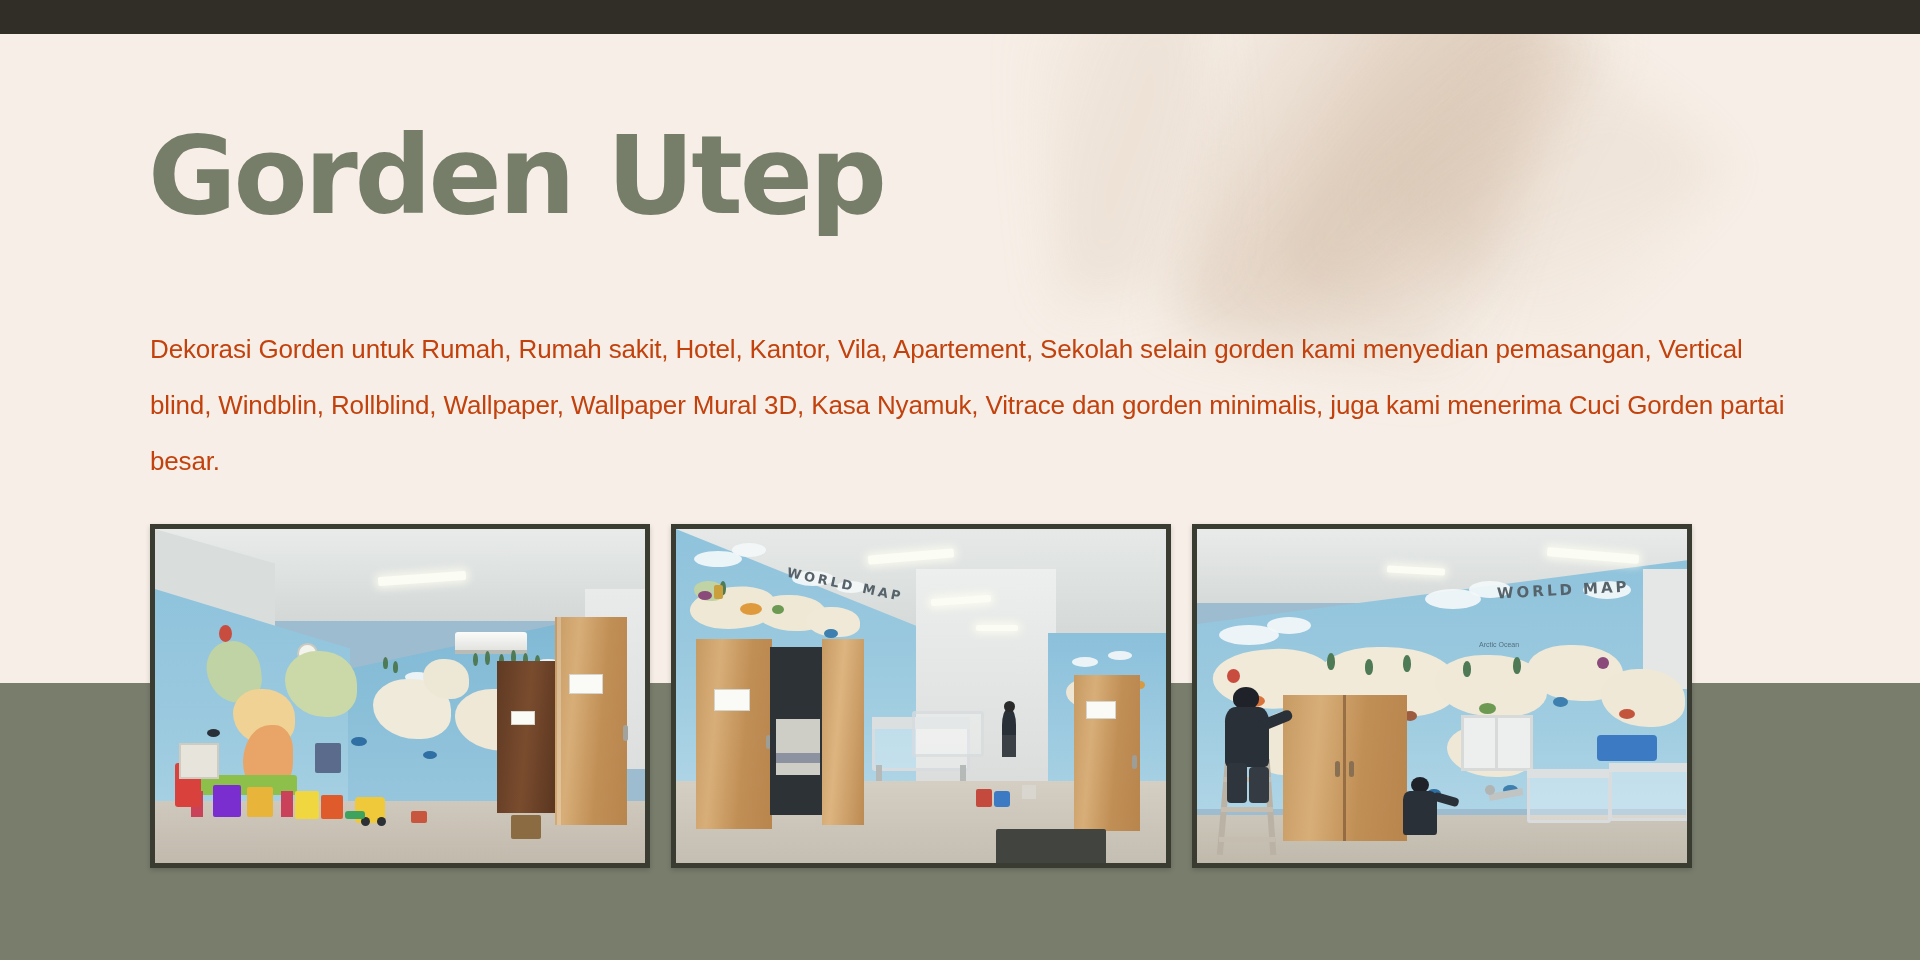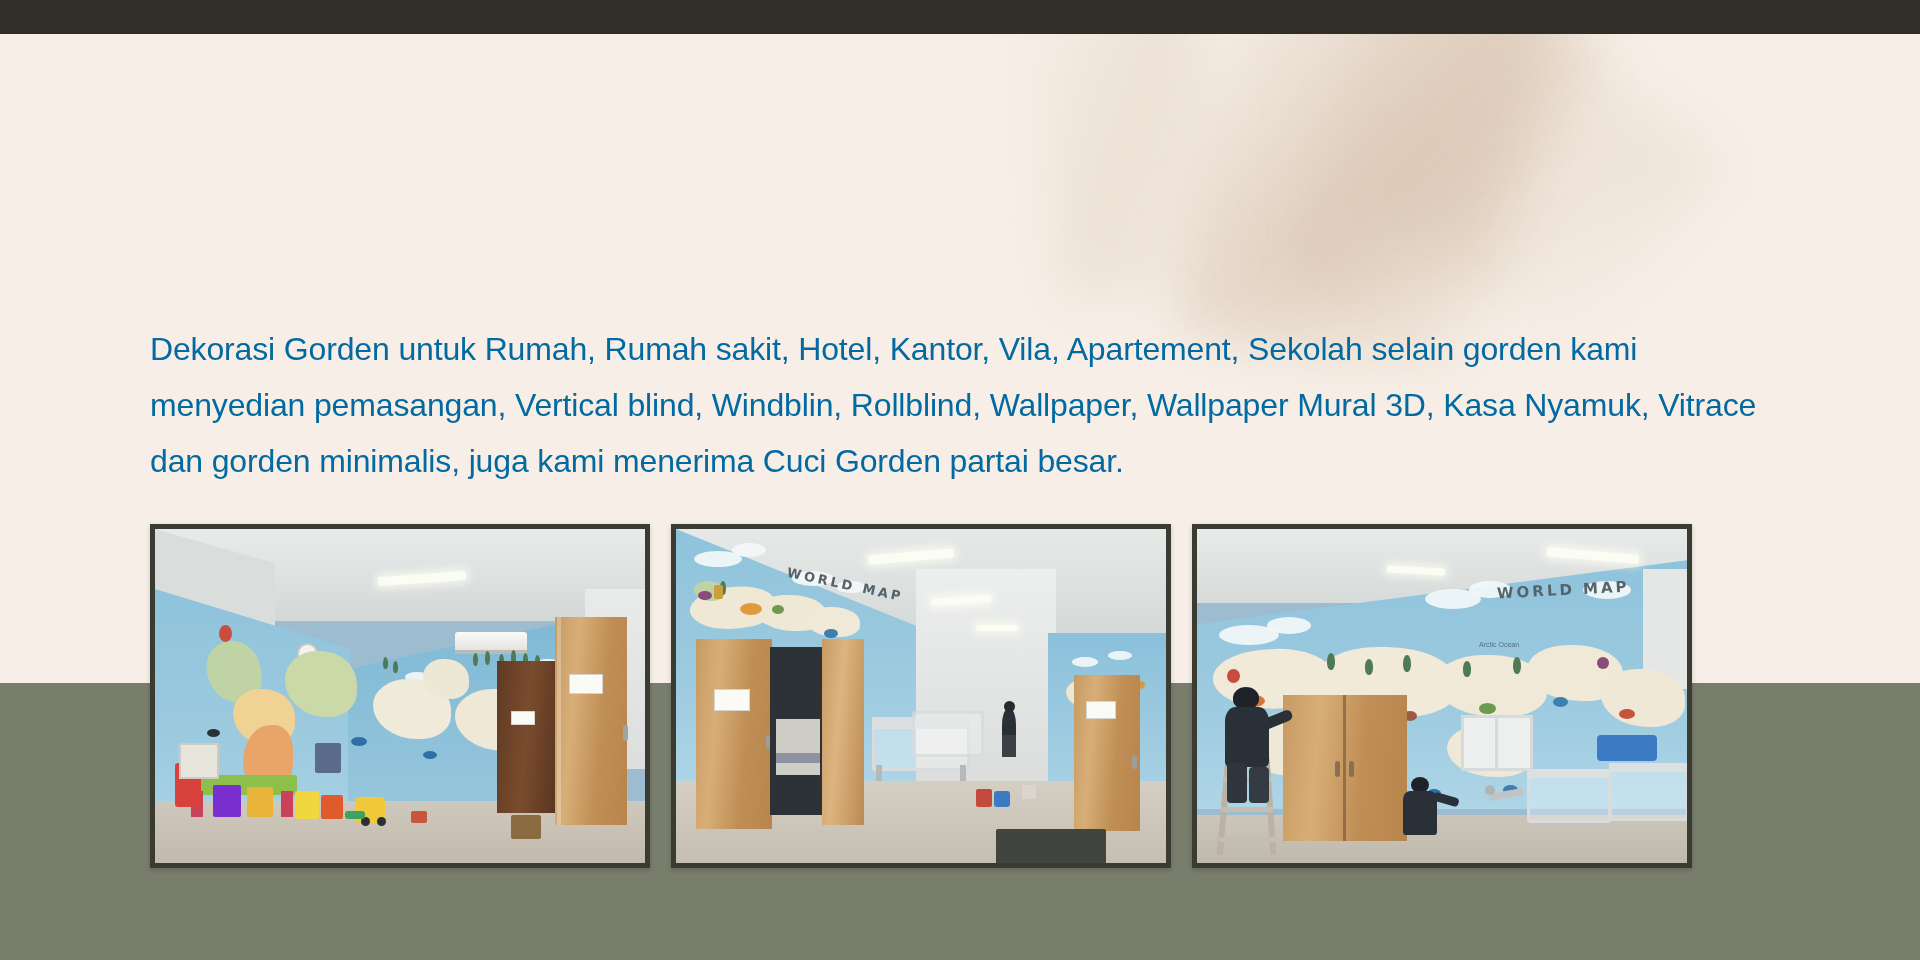--- a/index.html
+++ b/index.html
@@ -69,24 +69,24 @@
     color:#767D68;
     font-family:"DejaVu Sans", sans-serif;
     white-space:nowrap;
     -webkit-font-smoothing:antialiased;
   }
 
   #description {
     position:absolute;
     left:150px; top:321px;
     width:1640px;
-    font-size:32px;
+    font-size:26px;
     line-height:56px;
     letter-spacing:-0.15px;
-    color:#0369a1;
+    color:#c2410c;
     font-family:"Liberation Sans", sans-serif;
   }
 
   
   #gallery {
     position:absolute;
     left:150px; top:524px;
     width:1635px; height:344px;
     display:flex;
     gap:21px;
@@ -134,20 +134,21 @@
     <div class="leaf-shadow" id="leaf-a"></div>
     <div class="leaf-shadow" id="leaf-b"></div>
     <div class="leaf-shadow" id="leaf-c"></div>
     <div class="leaf-shadow" id="leaf-d"></div>
   </div>
 
   <div id="green-band"></div>
 
   <div id="content">
 
+    <h1 id="page-title">Gorden Utep</h1>
 
     <p id="description">Dekorasi Gorden untuk Rumah, Rumah sakit, Hotel, Kantor, Vila, Apartement, Sekolah selain gorden kami menyedian pemasangan, Vertical blind, Windblin, Rollblind, Wallpaper, Wallpaper Mural 3D, Kasa Nyamuk, Vitrace dan gorden minimalis, juga kami menerima Cuci Gorden partai besar.</p>
 
     <div id="gallery">
 
       <figure class="photo-frame">
         <div class="photo-inner">
           <div class="ceiling" style="left:0;top:0;width:500px;height:92px;background:linear-gradient(180deg,#E8EBEA,#D3D8D7);"></div>
           <div class="ceiling" style="left:0;top:0;width:120px;height:160px;background:#D9DEDD;transform:skewY(16deg);transform-origin:left top;"></div>
           <div class="wall-blue" style="left:0;top:60px;width:195px;height:270px;clip-path:polygon(0 0,100% 22%,100% 100%,0 100%);"></div>

